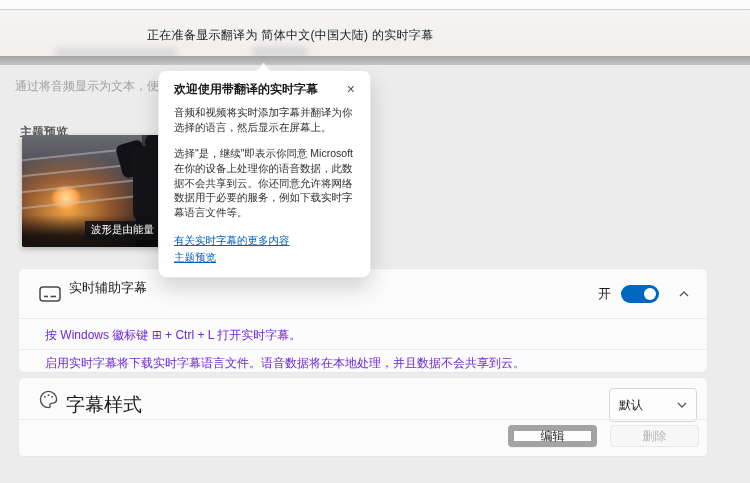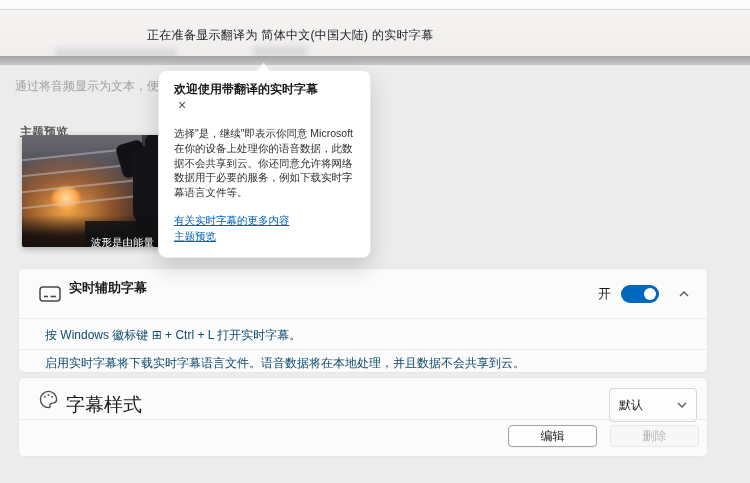--- a/index.html
+++ b/index.html
@@ -49,76 +49,76 @@
   .person { position:absolute; left:95px; top:0; width:78px; height:112px; }
   .person div { position:absolute; background:#141318; }
   .person .head { left:28px; top:-2px; width:20px; height:19px; border-radius:50%; }
   .person .bag  { left:2px;  top:7px; width:27px; height:34px; border-radius:6px;
     transform:rotate(-16deg); background:#121116; }
   .person .body { left:16px; top:11px; width:43px; height:76px; border-radius:9px; }
   .person .leg1 { left:19px; top:80px; width:15px; height:32px; background:#121116; }
   .person .leg2 { left:41px; top:80px; width:15px; height:32px; background:#121116; }
   .preview .floor { position:absolute; left:0; bottom:0; width:100%; height:32px;
     background:linear-gradient(180deg,transparent,rgba(8,8,10,.82) 65%); }
-  .caption-chip { position:absolute; left:63px; top:86px; height:19px; padding:12px 6px;
+  .caption-chip { position:absolute; left:63px; top:86px; height:19px; padding:0 6px;
     background:rgba(18,18,20,.88); color:#fff; font-size:10.5px; line-height:19px;
-    white-space:nowrap; }
+    white-space:nowrap;font-family:Liberation Mono, monospace; }
 
   
   .popup { position:absolute; left:158px; top:70px; width:213px; z-index:50;
     background:#fff; border:1px solid #e9e9e9; border-radius:8px;
     box-shadow:0 10px 22px rgba(0,0,0,.16); padding:10px 15px 12px; }
   .popup .arrow { position:absolute; left:99px; top:-6px; width:11px; height:11px;
     background:#fff; border-left:1px solid #e9e9e9; border-top:1px solid #e9e9e9;
     transform:rotate(45deg); }
-  .popup-head { display:flex; justify-content:space-between; align-items:flex-start;flex-direction:column; }
+  .popup-head { display:flex; justify-content:space-between; align-items:flex-start; }
   .popup-title { font-size:12px; font-weight:700; color:#191919; line-height:1.35; }
   .popup-close { font-size:14px; color:#505050; line-height:1; cursor:default;
     margin:-1px -4px 0 0; padding:2px 4px; }
   .popup p { font-size:10.5px; line-height:1.4; color:#2f2f2f; margin-top:7px; }
   .popup p.consent { margin-top:12px; }
   .popup-links { margin-top:12px; }
   .popup-links a { display:block; font-size:10.5px; line-height:1.6;
     color:#005fb8; text-decoration:underline; cursor:pointer; }
 
   
   .card { position:absolute; left:18px; width:690px; background:#fbfbfb;
     border:1px solid #e7e7e7; border-radius:6px; }
   .card1 { top:268px; height:105px; }
   .card2 { top:377px; height:80px; }
   .sep { position:absolute; left:0; right:0; height:1px; background:#ececec; }
 
   .cap-icon { position:absolute; left:20px; top:17px; }
-  .row-title { position:absolute; left:50px; top:10px; font-size:13px; font-weight:700; color:#1a1a1a; }
+  .row-title { position:absolute; left:50px; top:10px; font-size:13px; font-weight:400; color:#1a1a1a; }
   .row-sub   { position:absolute; left:50px; top:28px; font-size:11px; color:#8b8b8b; }
   .toggle-group { position:absolute; right:12px; top:0; height:49px;
     display:flex; align-items:center; gap:10px; }
   .toggle-label { font-size:13px; color:#1a1a1a; }
   .toggle { width:38px; height:18px; border-radius:9px; background:#0067c0;
     position:relative; cursor:pointer; }
   .toggle .knob { position:absolute; right:3px; top:3px; width:12px; height:12px;
     border-radius:50%; background:#fff; }
   .chev-btn { width:22px; height:22px; display:flex; align-items:center;
     justify-content:center; margin-left:4px; cursor:pointer; }
 
-  .row-text { position:absolute; left:26px; font-size:12px; color:#0c4a6e; }
+  .row-text { position:absolute; left:26px; font-size:12px; color:#6d28d9; }
   .shortcut-text { top:58px; }
   .privacy-text  { top:86px; }
 
   .palette-icon { position:absolute; left:20px; top:12px; }
   .style-title { position:absolute; left:47px; top:14px; font-size:19px; color:#1a1a1a; }
   .dropdown { position:absolute; right:10px; top:10px; width:88px; height:25px;
     background:#fdfdfd; border:1px solid #d6d6d6; border-radius:4px;
     display:flex; align-items:center; justify-content:space-between;
     padding:16px 9px; cursor:pointer; }
   .dropdown .val { font-size:12px; color:#1a1a1a; }
   .btn-row { position:absolute; right:8px; top:47px; display:flex; gap:13px; }
   .btn { width:89px; height:22px; border-radius:4px; font-size:12px;
     display:flex; align-items:center; justify-content:center; }
-  .btn.primary { background:#fdfdfd; border:1px solid #a3a3a3; color:#1a1a1a;
+  .btn.primary { background:#fdfdfd; border:6px solid #a3a3a3; color:#1a1a1a;
     box-shadow:0 1px 1px rgba(0,0,0,.05); cursor:pointer; }
   .btn.disabled { background:#f7f7f7; border:1px solid #e8e8e8; color:#b5b5b5; }
 </style>
 </head>
 <body>
 
 <div id="screen">
 
   <div class="top-strip"></div>
   <div class="caption-bar">
@@ -150,20 +150,21 @@
     <div class="floor"></div>
     <div class="caption-chip">波形是由能量</div>
   </div>
 
   <div class="popup">
     <div class="arrow"></div>
     <div class="popup-head">
       <div class="popup-title">欢迎使用带翻译的实时字幕</div>
       <div class="popup-close">×</div>
     </div>
+    <p>音频和视频将实时添加字幕并翻译为你选择的语言，然后显示在屏幕上。</p>
     <p class="consent">选择"是，继续"即表示你同意 Microsoft 在你的设备上处理你的语音数据，此数据不会共享到云。你还同意允许将网络数据用于必要的服务，例如下载实时字幕语言文件等。</p>
     <div class="popup-links">
       <a>有关实时字幕的更多内容</a>
       <a>主题预览</a>
     </div>
   </div>
 
   <div class="card card1">
     <span class="cap-icon">
       <svg width="22" height="16" viewBox="0 0 22 16">

